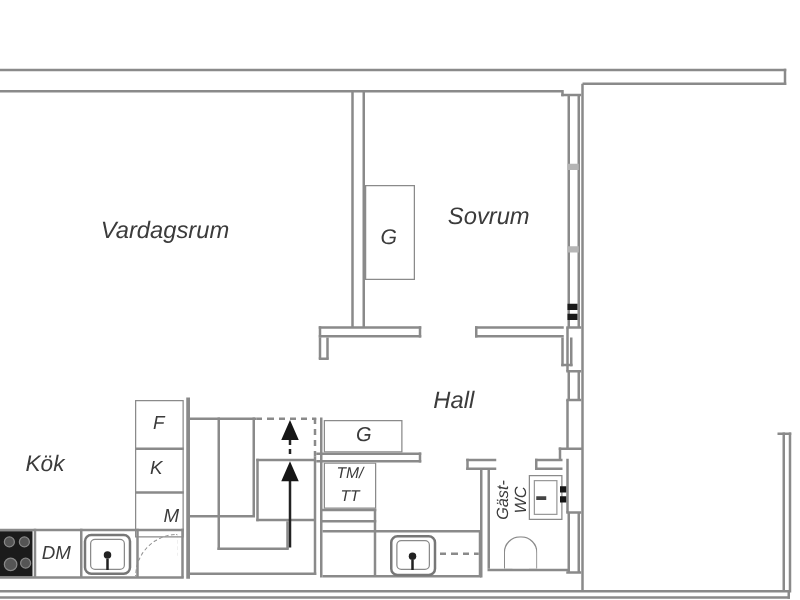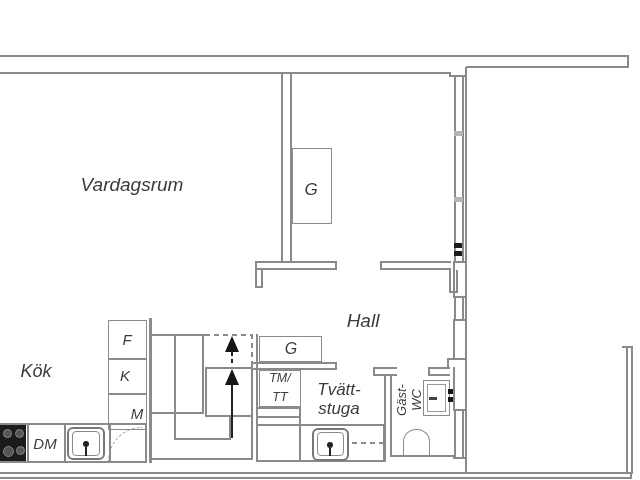--- a/index.html
+++ b/index.html
@@ -93,20 +93,21 @@
   <div class="h" style="left:380px;top:268px;width:71px;"></div>
   <div class="v" style="left:380px;top:261px;height:9px;"></div>
   <div class="v" style="left:449px;top:270px;height:23px;"></div>
   <div class="v" style="left:456px;top:270px;height:23px;"></div>
   <div class="h thin" style="left:449px;top:291px;width:9px;"></div>
 
   <div class="box" style="left:292px;top:148px;width:40px;height:76px;"></div>
   <div class="lbl" style="left:311px;top:190px;font-size:17px;">G</div>
 
   <div class="lbl room" style="left:132px;top:185px;">Vardagsrum</div>
+  <div class="lbl room" style="left:391px;top:174px;">Sovrum</div>
   <div class="lbl room" style="left:363px;top:321px;">Hall</div>
   <div class="lbl room" style="left:36px;top:371px;font-size:18px;">Kök</div>
 
   <div class="v" style="left:149px;top:318px;width:3px;height:145px;"></div>
   <div class="h thin" style="left:152px;top:334px;width:53px;"></div>
   <div class="hd" style="left:205px;top:334px;width:48px;height:1.5px;"></div>
   <div class="vd" style="left:251px;top:334px;width:1.5px;height:31px;"></div>
   <div class="v thin" style="left:251px;top:365px;height:95px;"></div>
   <div class="h thin" style="left:152px;top:458px;width:101px;"></div>
   <div class="v thin" style="left:174px;top:334px;height:106px;"></div>
@@ -160,24 +161,20 @@
 
   <div class="box" style="left:259px;top:370px;width:42px;height:37px;"></div>
   <div class="lbl tiny two" style="left:280px;top:388px;">
     <div>TM/</div>
     <div>TT</div>
   </div>
   <div class="h thin" style="left:256px;top:407px;width:45px;"></div>
   <div class="h thin" style="left:256px;top:416px;width:45px;"></div>
   <div class="v thin" style="left:299px;top:407px;height:54px;"></div>
 
-  <div class="lbl two" style="left:339px;top:399px;font-size:17px;">
-    <div>Tvätt-</div>
-    <div>stuga</div>
-  </div>
 
   <div class="h thin" style="left:258px;top:424px;width:127px;"></div>
   <div class="h thin" style="left:258px;top:460px;width:127px;"></div>
   <div class="v thin" style="left:383px;top:424px;height:37px;"></div>
   <div class="sink-outer" style="left:312px;top:428px;width:37px;height:33px;"></div>
   <div class="sink-inner" style="left:317px;top:432px;width:27px;height:24px;"></div>
   <div class="dot" style="left:327px;top:442px;"></div>
   <div class="stem" style="left:329px;top:448px;height:8px;"></div>
   <div class="hd" style="left:352px;top:442px;width:31px;height:1.5px;"></div>
 

